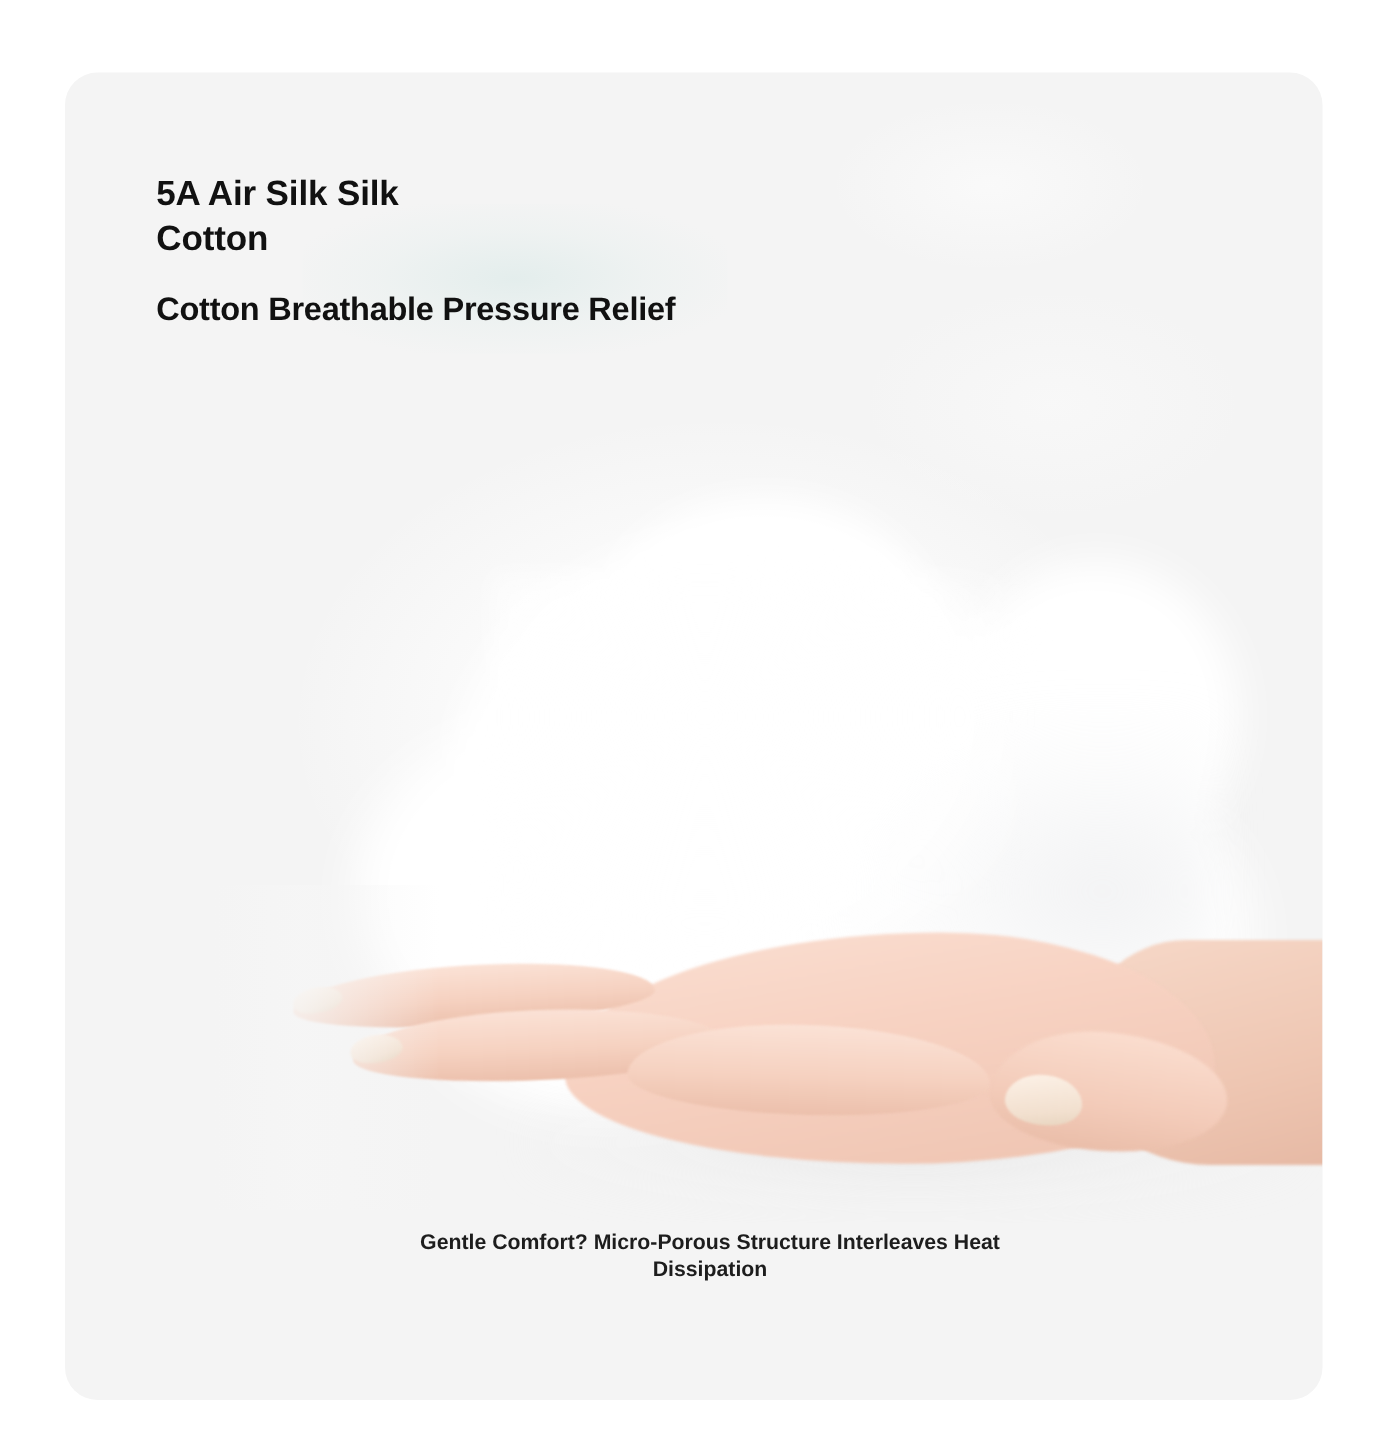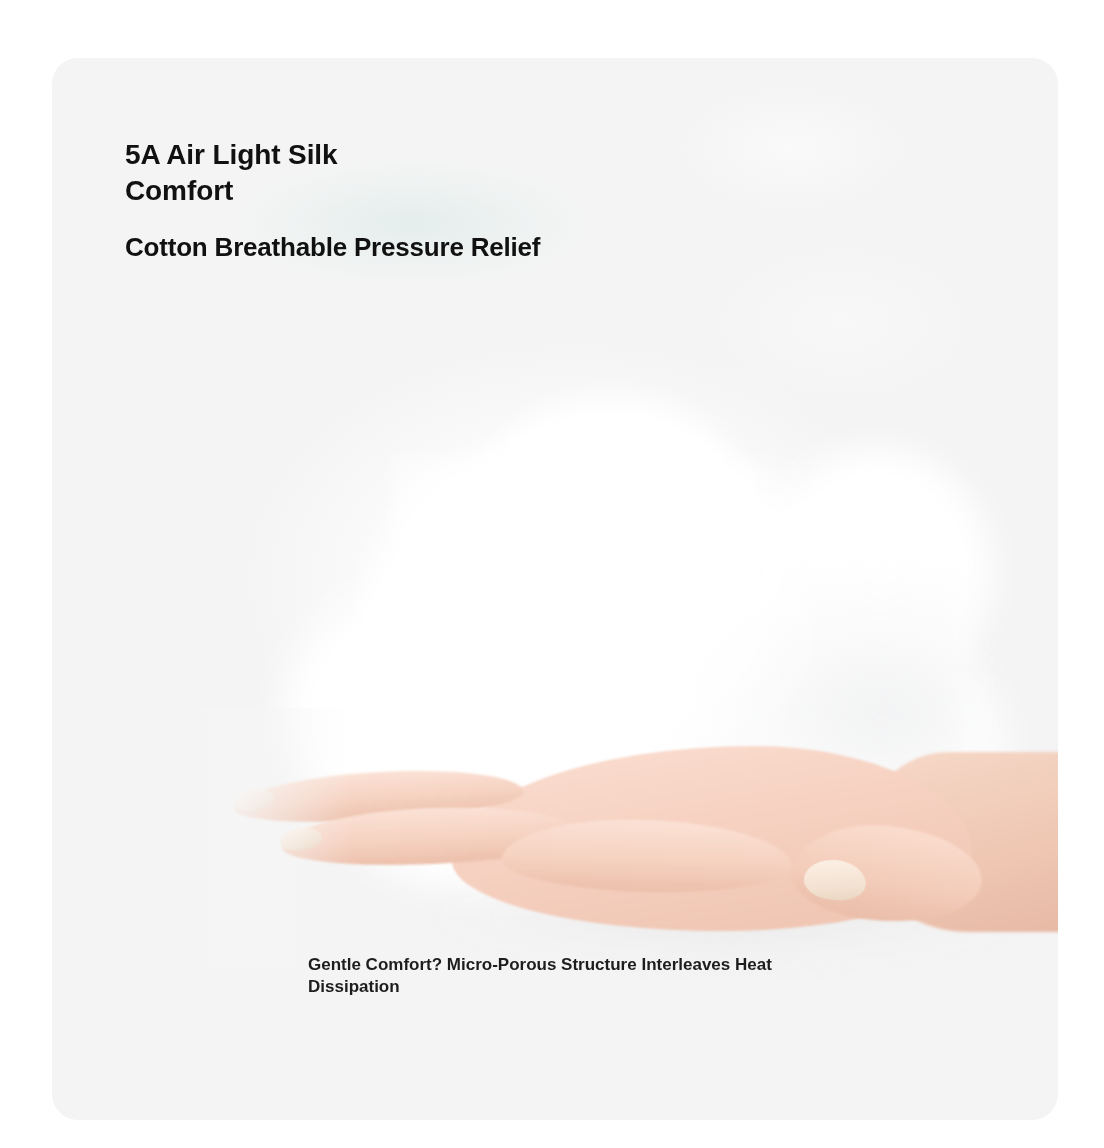--- a/index.html
+++ b/index.html
@@ -184,27 +184,28 @@
   .hand-shadow {
     position:absolute; left:250px; top:170px; width:620px; height:90px;
     background:radial-gradient(ellipse at 50% 40%,
       rgba(226,226,226,0.55) 0%, rgba(240,240,240,0.2) 55%, rgba(244,244,244,0) 80%);
     filter:blur(14px);
   }
 
   
   .caption {
     position:absolute;
-    left:256px; top:896px;
+    left:256px; top:925px;
     width:520px;
     font-size:17px;
     font-weight:600;
     line-height:1.28;
     color:#1d1d1d;
     z-index:7;
+    text-align:center;
   }
 </style>
 </head>
 <body>
 
 <div id="page">
 
   <div class="promo-card">
 
     <div class="wash-a"></div>
@@ -235,21 +236,21 @@
         <div class="finger f3"></div>
         <div class="thumb"></div>
         <div class="nail n1"></div>
         <div class="nail n2"></div>
         <div class="nail n3"></div>
         <div class="hand-fade-left"></div>
       </div>
     </div>
 
     <div class="headline-block">
-      <div class="headline-primary">5A Air Light Silk Comfort</div>
+      <div class="headline-primary">5A Air Silk Silk Cotton</div>
       <div class="headline-secondary">Cotton Breathable Pressure Relief</div>
     </div>
 
 
     <div class="caption">Gentle Comfort? Micro-Porous Structure Interleaves Heat Dissipation</div>
 
   </div>
 </div>
 
 </body></html>

